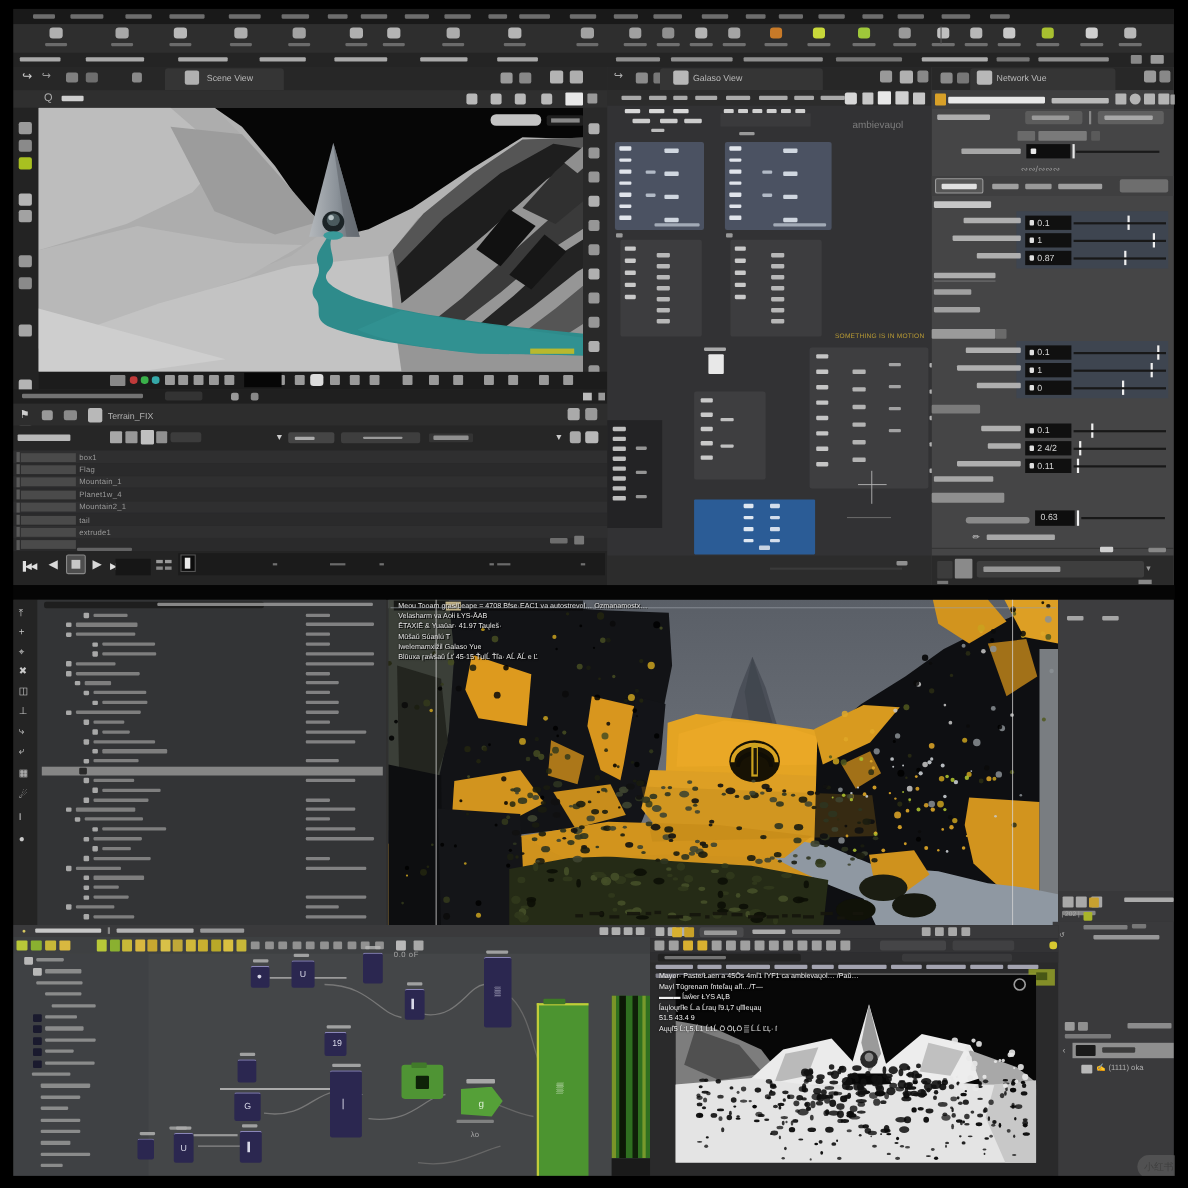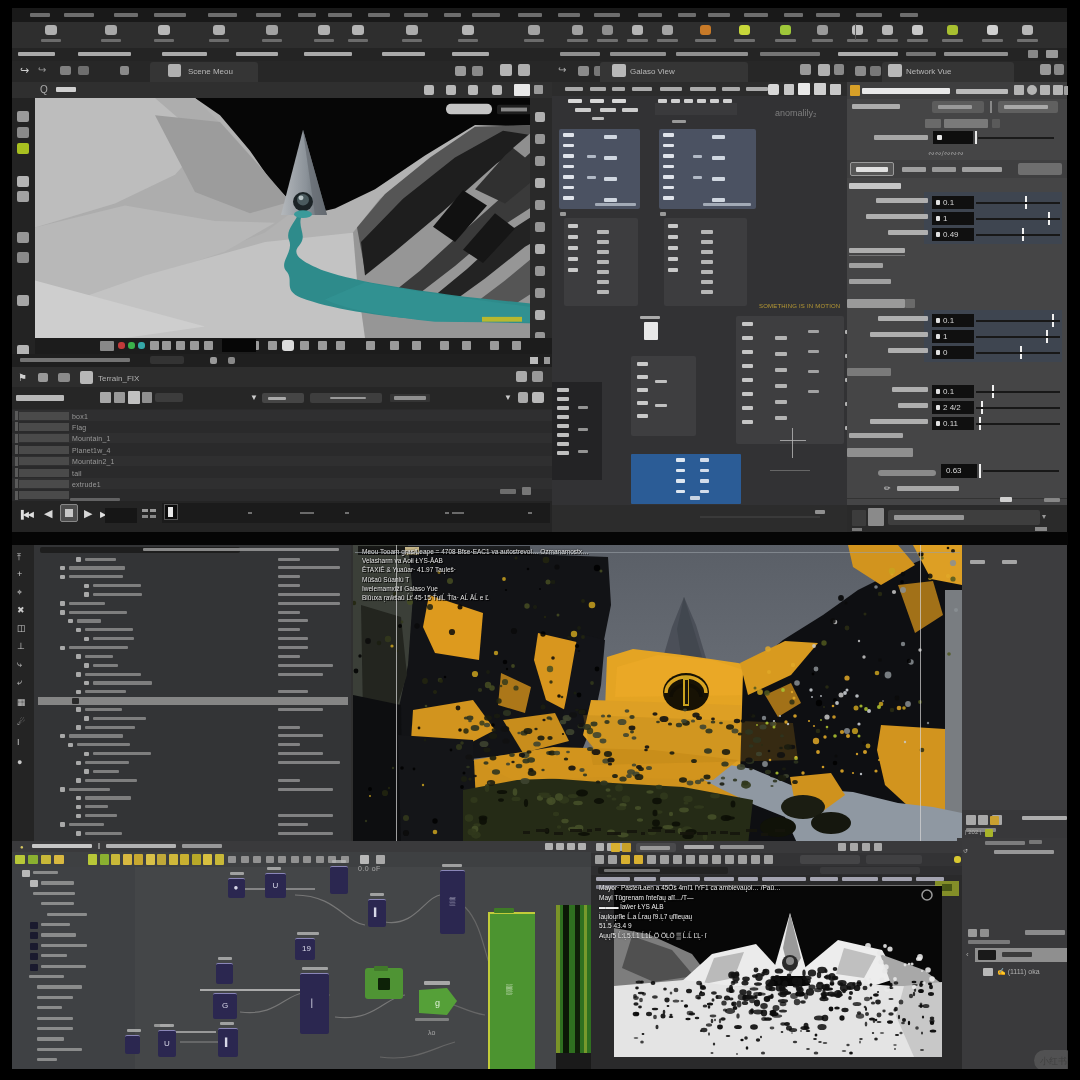--- a/index.html
+++ b/index.html
@@ -99,21 +99,21 @@
 <div class="a" style="left:1028px;top:50px;width:10px;height:8px;background:#888;border-radius:1px"></div>
 <div class="a" style="left:1046px;top:50px;width:12px;height:8px;background:#999;border-radius:1px"></div>
 <div class="a" style="left:12px;top:61px;width:540px;height:21px;background:#272727"></div>
 <div class="a" style="left:20px;top:64px;font-size:11px;color:#cfcfcf;line-height:13px;white-space:nowrap;transform:scaleX(-1)">↩</div>
 <div class="a" style="left:38px;top:64px;font-size:10px;color:#9a9a9a;line-height:12px;white-space:nowrap">↪</div>
 <div class="a" style="left:60px;top:66px;width:11px;height:9px;background:#808080;border-radius:2px"></div>
 <div class="a" style="left:78px;top:66px;width:11px;height:9px;background:#6e6e6e;border-radius:2px"></div>
 <div class="a" style="left:120px;top:66px;width:9px;height:9px;background:#8a8a8a;border-radius:2px"></div>
 <div class="a" style="left:150px;top:62px;width:108px;height:20px;background:#353535;border-radius:3px 3px 0 0"></div>
 <div class="a" style="left:168px;top:64px;width:13px;height:13px;background:#b0b0b0;border-radius:2px"></div>
-<div class="a" style="left:188px;top:67px;font-size:8px;color:#b8b8b8;line-height:10px;white-space:nowrap">Scene Meou</div>
+<div class="a" style="left:188px;top:67px;font-size:8px;color:#b8b8b8;line-height:10px;white-space:nowrap">Scene View</div>
 <div class="a" style="left:455px;top:66px;width:11px;height:10px;background:#999;border-radius:2px"></div>
 <div class="a" style="left:472px;top:66px;width:11px;height:10px;background:#888;border-radius:2px"></div>
 <div class="a" style="left:500px;top:64px;width:12px;height:12px;background:#b4b4b4;border-radius:2px"></div>
 <div class="a" style="left:518px;top:64px;width:12px;height:12px;background:#aeaeae;border-radius:2px"></div>
 <div class="a" style="left:12px;top:82px;width:540px;height:16px;background:#2f2f2f"></div>
 <div class="a" style="left:40px;top:84px;font-size:10px;color:#aaaaaa;line-height:12px;white-space:nowrap">Q</div>
 <div class="a" style="left:56px;top:87px;width:20px;height:5px;background:#cfcfcf;border-radius:1px"></div>
 <div class="a" style="left:424px;top:85px;width:10px;height:10px;background:#b8b8b8;border-radius:2px"></div>
 <div class="a" style="left:446px;top:85px;width:10px;height:10px;background:#b8b8b8;border-radius:2px"></div>
 <div class="a" style="left:468px;top:85px;width:10px;height:10px;background:#b8b8b8;border-radius:2px"></div>
@@ -335,21 +335,21 @@
 <div class="a" style="left:697px;top:99px;width:9px;height:4px;background:#d0d0d0;border-radius:1px"></div>
 <div class="a" style="left:710px;top:99px;width:9px;height:4px;background:#d0d0d0;border-radius:1px"></div>
 <div class="a" style="left:723px;top:99px;width:9px;height:4px;background:#d0d0d0;border-radius:1px"></div>
 <div class="a" style="left:662px;top:107px;width:10px;height:3px;background:#c8c8c8;border-radius:1px"></div>
 <div class="a" style="left:676px;top:107px;width:10px;height:3px;background:#c8c8c8;border-radius:1px"></div>
 <div class="a" style="left:690px;top:107px;width:10px;height:3px;background:#c8c8c8;border-radius:1px"></div>
 <div class="a" style="left:704px;top:107px;width:10px;height:3px;background:#c8c8c8;border-radius:1px"></div>
 <div class="a" style="left:718px;top:107px;width:10px;height:3px;background:#c8c8c8;border-radius:1px"></div>
 <div class="a" style="left:655px;top:103px;width:82px;height:12px;background:#3a3a3c"></div>
 <div class="a" style="left:672px;top:120px;width:14px;height:3px;background:#999;border-radius:1px"></div>
-<div class="a" style="left:775px;top:108px;font-size:9px;color:#8a8a8a;line-height:11px;white-space:nowrap;opacity:0.85">anomalily₂</div>
+<div class="a" style="left:775px;top:108px;font-size:9px;color:#8a8a8a;line-height:11px;white-space:nowrap;opacity:0.85">ambievaųol</div>
 <div class="a" style="left:559px;top:129px;width:81px;height:80px;background:#4b5262;border-radius:2px"></div>
 <div class="a" style="left:563px;top:133.0px;width:11px;height:3.5px;background:#e8ecf2;border-radius:1px;opacity:0.95"></div>
 <div class="a" style="left:603.55px;top:135.0px;width:13px;height:3.5px;background:#dfe5ee;border-radius:1px;opacity:0.9"></div>
 <div class="a" style="left:563px;top:143.5px;width:11px;height:3.5px;background:#e8ecf2;border-radius:1px;opacity:0.95"></div>
 <div class="a" style="left:563px;top:154.0px;width:11px;height:3.5px;background:#e8ecf2;border-radius:1px;opacity:0.95"></div>
 <div class="a" style="left:603.55px;top:156.0px;width:13px;height:3.5px;background:#dfe5ee;border-radius:1px;opacity:0.9"></div>
 <div class="a" style="left:587.35px;top:155.0px;width:9px;height:3px;background:#ccd4e0;border-radius:1px;opacity:0.8"></div>
 <div class="a" style="left:563px;top:164.5px;width:11px;height:3.5px;background:#e8ecf2;border-radius:1px;opacity:0.95"></div>
 <div class="a" style="left:563px;top:175.0px;width:11px;height:3.5px;background:#e8ecf2;border-radius:1px;opacity:0.95"></div>
 <div class="a" style="left:603.55px;top:177.0px;width:13px;height:3.5px;background:#dfe5ee;border-radius:1px;opacity:0.9"></div>
@@ -514,21 +514,21 @@
 <div class="a" style="left:976px;top:202px;width:84px;height:1.5px;background:#181818"></div>
 <div class="a" style="left:866px;top:214px;width:62px;height:5px;background:#b8b8b8;border-radius:1px;opacity:0.92"></div>
 <div class="a" style="left:932px;top:212px;width:42px;height:13px;background:#101010"></div>
 <div class="a" style="left:936px;top:216px;width:4px;height:5px;background:#e0e0e0;border-radius:1px"></div>
 <div class="a" style="left:943px;top:214px;font-size:8px;color:#d8d8d8;line-height:10px;white-space:nowrap">1</div>
 <div class="a" style="left:1048px;top:212px;width:2px;height:13px;background:#f0f0f0"></div>
 <div class="a" style="left:976px;top:218px;width:84px;height:1.5px;background:#181818"></div>
 <div class="a" style="left:888px;top:230px;width:40px;height:5px;background:#b8b8b8;border-radius:1px;opacity:0.92"></div>
 <div class="a" style="left:932px;top:228px;width:42px;height:13px;background:#101010"></div>
 <div class="a" style="left:936px;top:232px;width:4px;height:5px;background:#e0e0e0;border-radius:1px"></div>
-<div class="a" style="left:943px;top:230px;font-size:8px;color:#d8d8d8;line-height:10px;white-space:nowrap">0.49</div>
+<div class="a" style="left:943px;top:230px;font-size:8px;color:#d8d8d8;line-height:10px;white-space:nowrap">0.87</div>
 <div class="a" style="left:1022px;top:228px;width:2px;height:13px;background:#f0f0f0"></div>
 <div class="a" style="left:976px;top:234px;width:84px;height:1.5px;background:#181818"></div>
 <div class="a" style="left:849px;top:248px;width:56px;height:5px;background:#b8b8b8;border-radius:1px;opacity:0.9"></div>
 <div class="a" style="left:849px;top:255px;width:56px;height:1px;background:#888;opacity:0.7"></div>
 <div class="a" style="left:849px;top:263px;width:34px;height:5px;background:#b0b0b0;border-radius:1px;opacity:0.85"></div>
 <div class="a" style="left:849px;top:279px;width:42px;height:5px;background:#b0b0b0;border-radius:1px;opacity:0.85"></div>
 <div class="a" style="left:847px;top:299px;width:58px;height:9px;background:#9a9a9a;border-radius:1px"></div>
 <div class="a" style="left:905px;top:299px;width:10px;height:9px;background:#6a6a6a;border-radius:1px"></div>
 <div class="a" style="left:924px;top:310px;width:138px;height:52px;background:#3e4550"></div>
 <div class="a" style="left:878px;top:316px;width:50px;height:5px;background:#b8b8b8;border-radius:1px;opacity:0.92"></div>

